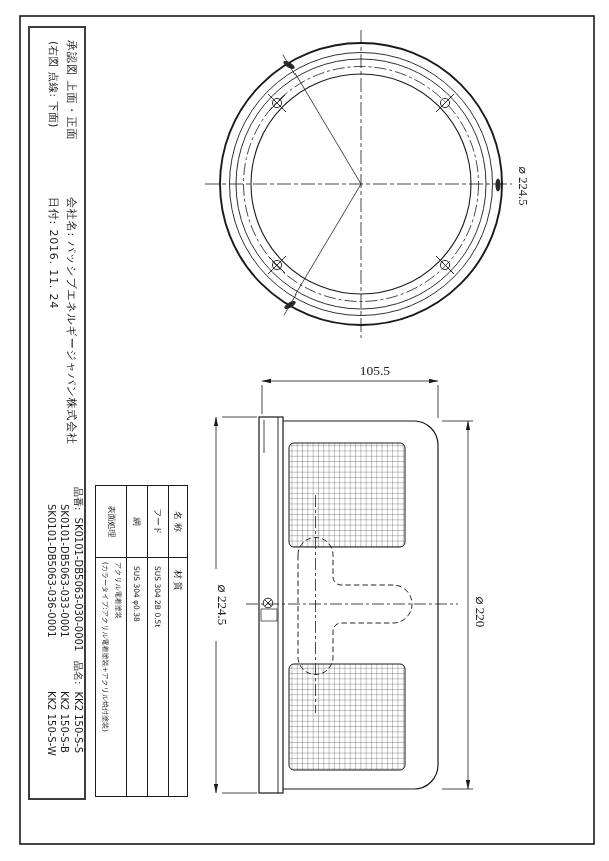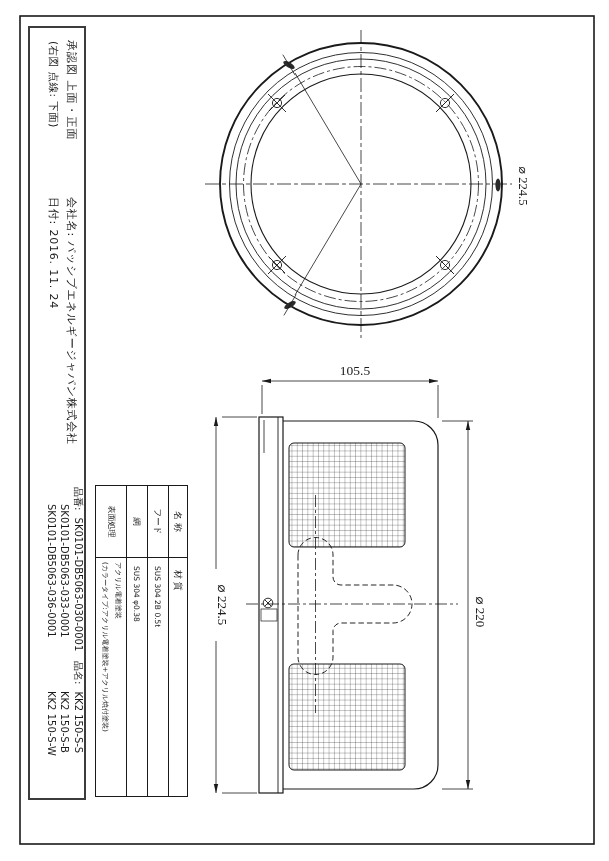--- a/index.html
+++ b/index.html
@@ -171,21 +171,21 @@
          font-size:7px;line-height:12.5px;padding-left:4px;padding-top:2px;">
       <div>アクリル電着塗装</div>
       <div>(カラータイプ:アクリル電着塗装+アクリル焼付塗装)</div>
     </div>
   </div>
 
   <div class="vtext dim ctr" style="left:531px;top:157px;width:58px;height:16px;
        line-height:16px;font-size:12.5px;">⌀ 224.5</div>
 
   <div class="dim ctr" style="position:absolute;left:320px;top:363px;width:70px;
-       height:16px;line-height:16px;font-size:13.5px;">105.5</div>
+       height:16px;line-height:16px;font-size:13.5px;text-align:right;">105.5</div>
 
   <div class="vtext dim ctr" style="left:230px;top:569px;width:72px;height:16px;
        line-height:16px;font-size:13px;background:#fff;">⌀ 224.5</div>
 
   <div class="vtext dim ctr" style="left:488px;top:584px;width:56px;height:16px;
        line-height:16px;font-size:13px;">⌀ 220</div>
 
 </div>
 
 </body></html>

